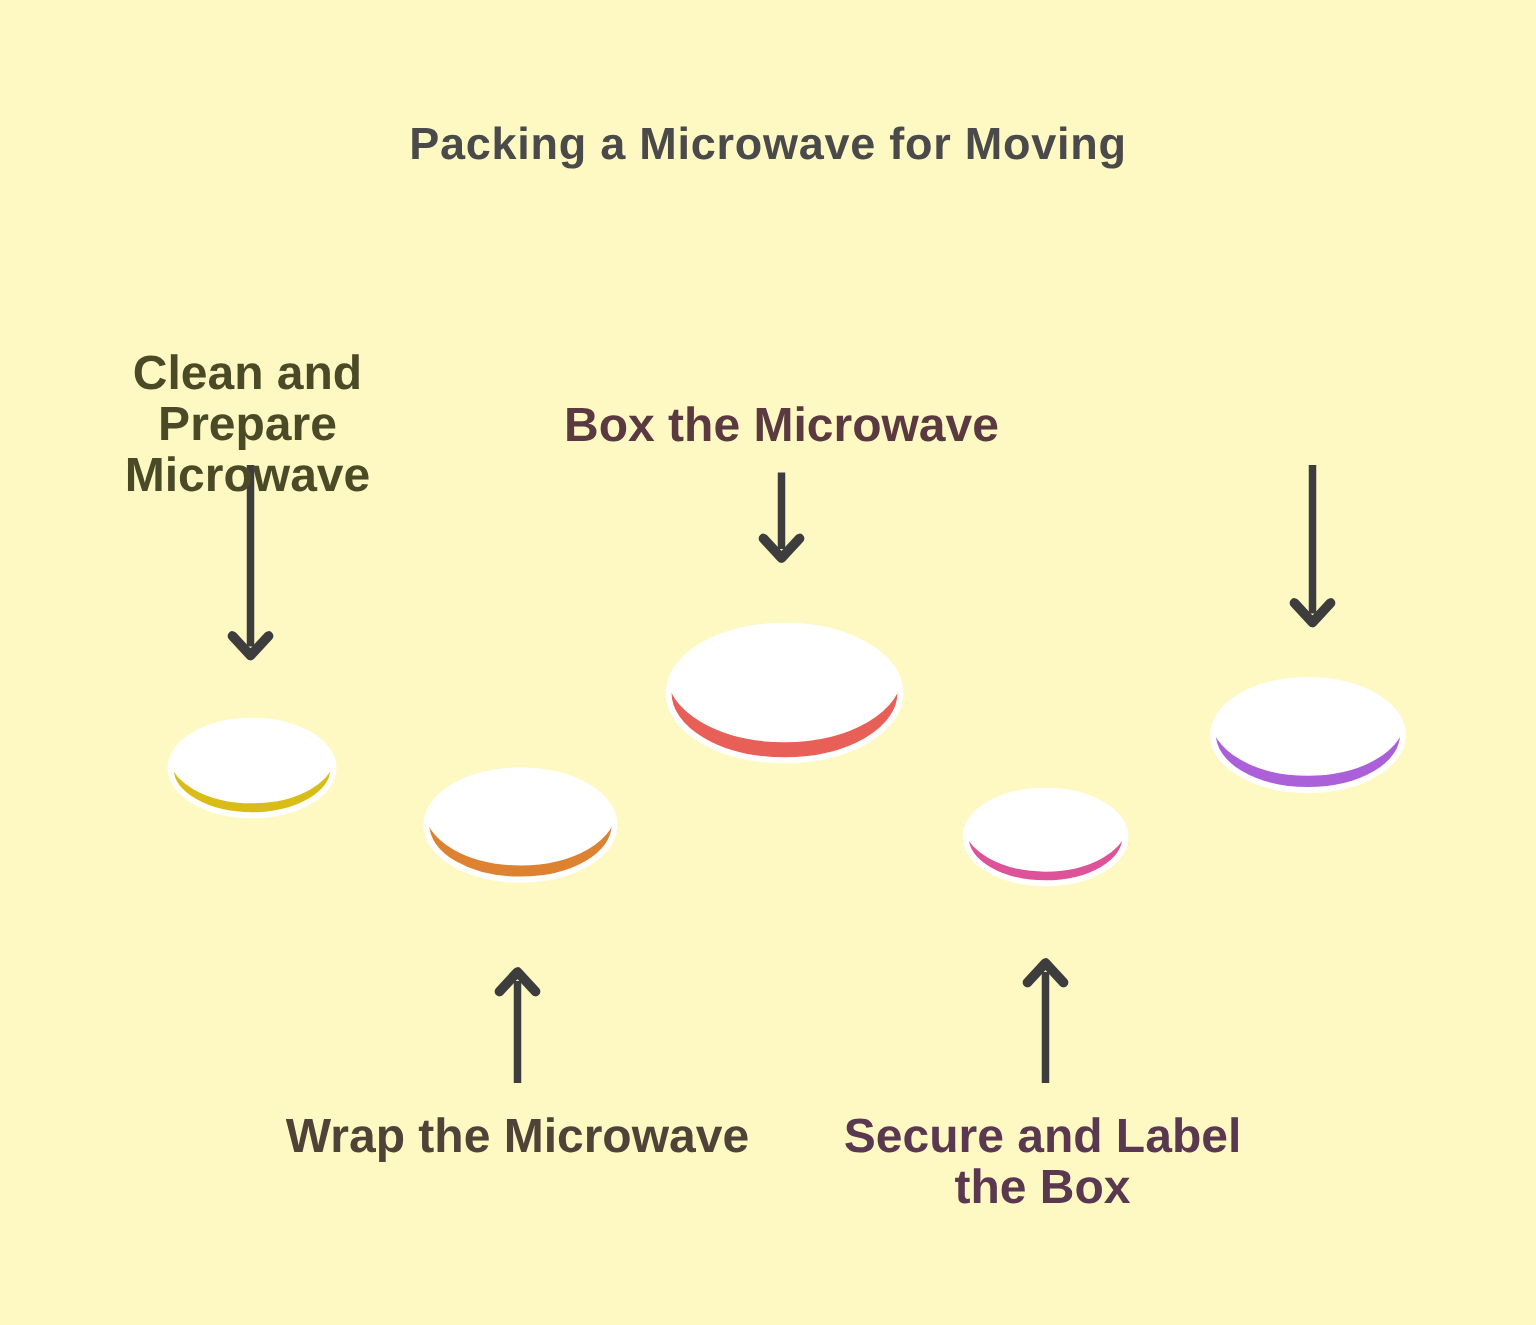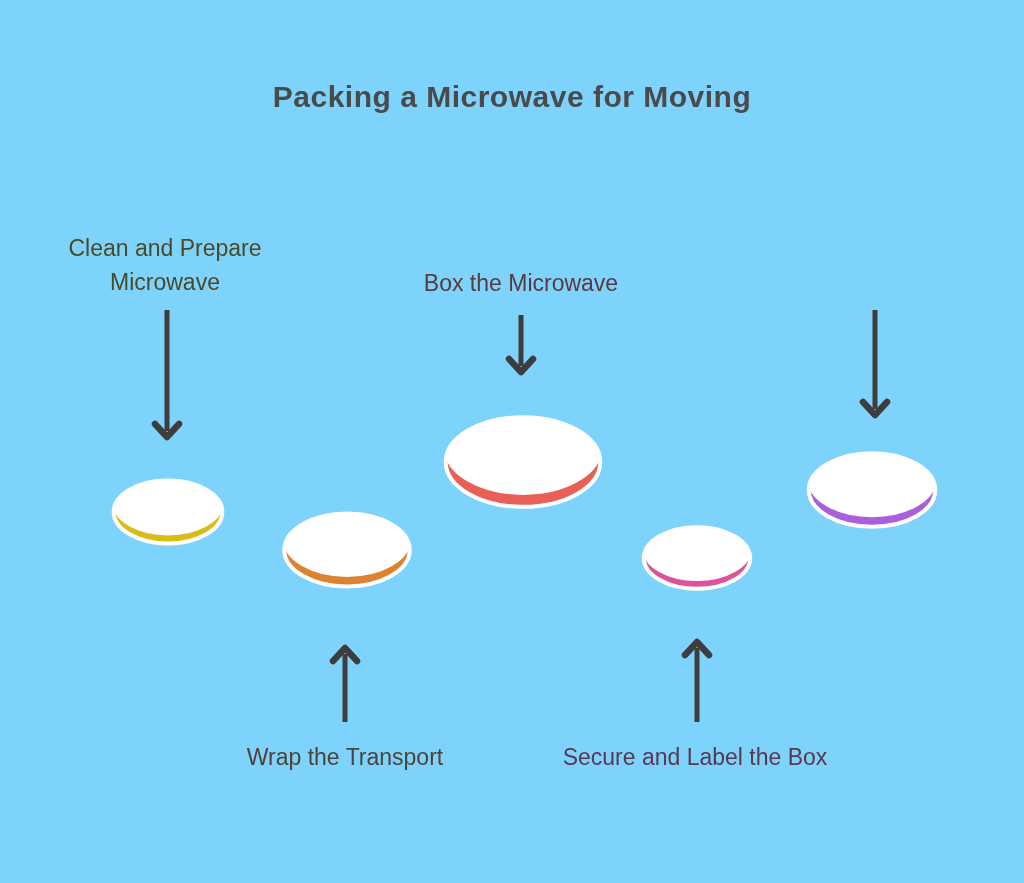--- a/index.html
+++ b/index.html
@@ -28,34 +28,34 @@
     top: 80px;
     width: 1024px;
     text-align: center;
     font-size: 30px;
     font-weight: bold;
     letter-spacing: 0.5px;
   }
   .step-label {
     position: absolute;
     text-align: center;
-    font-size: 23px;
-    font-weight: normal;
+    font-size: 32px;
+    font-weight: bold;
     line-height: 34px;
   }
   .lbl-0 { left: 35px;  top: 231px; width: 260px; }
   .lbl-1 { left: 185px; top: 740px; width: 320px; }
   .lbl-2 { left: 371px; top: 266px; width: 300px; }
   .lbl-3 { left: 555px; top: 740px; width: 280px; }
   .lbl-4 { left: 772px; top: 231px; width: 200px; }
 </style>
 </head>
 <body>
 
-<div id="stage" style="background: #7dd3fc;">
+<div id="stage" style="background: #fef9c3;">
   <svg id="diagram-svg" viewBox="0 0 1024 883" xmlns="http://www.w3.org/2000/svg">
       <g>
         <path d="M Z M445.72,462 A77.28,44.822399999999995 0 1 0 600.28,462 A77.28,44.822399999999995 0 1 0 445.72,462 Z" fill="#e85f58" fill-rule="evenodd" stroke="#ffffff" stroke-width="4.5" stroke-linejoin="round"></path>
         <defs>
           <clipPath id="hole-clip-2">
             <ellipse cx="523" cy="462" rx="77.28" ry="44.822399999999995"></ellipse>
           </clipPath>
         </defs>
         <g clip-path="url(#hole-clip-2)">
           <ellipse cx="523" cy="462" rx="77.28" ry="44.822399999999995" fill="#e85f58"></ellipse>
@@ -133,16 +133,16 @@
       </g>
       <g>
         <line x1="875" y1="310" x2="875" y2="409" stroke="#3d3d3d" stroke-width="5"></line>
         <polyline points="863,402 875,415 887,402" fill="none" stroke="#3d3d3d" stroke-width="6.5" stroke-linecap="round" stroke-linejoin="round"></polyline>
       </g>
     </svg>
 
   <div class="diagram-title" style="color: rgb(74, 74, 74);">Packing a Microwave for Moving</div>
 
   <div class="step-label lbl-0" style="color: rgb(75, 74, 39);">Clean and Prepare Microwave</div>
-  <div class="step-label lbl-1" style="color: rgb(79, 67, 56);">Wrap the Transport</div>
+  <div class="step-label lbl-1" style="color: rgb(79, 67, 56);">Wrap the Microwave</div>
   <div class="step-label lbl-2" style="color: rgb(90, 58, 64);">Box the Microwave</div>
   <div class="step-label lbl-3" style="color: rgb(90, 57, 80);">Secure and Label the Box</div>
 </div>
 
 </body></html>

